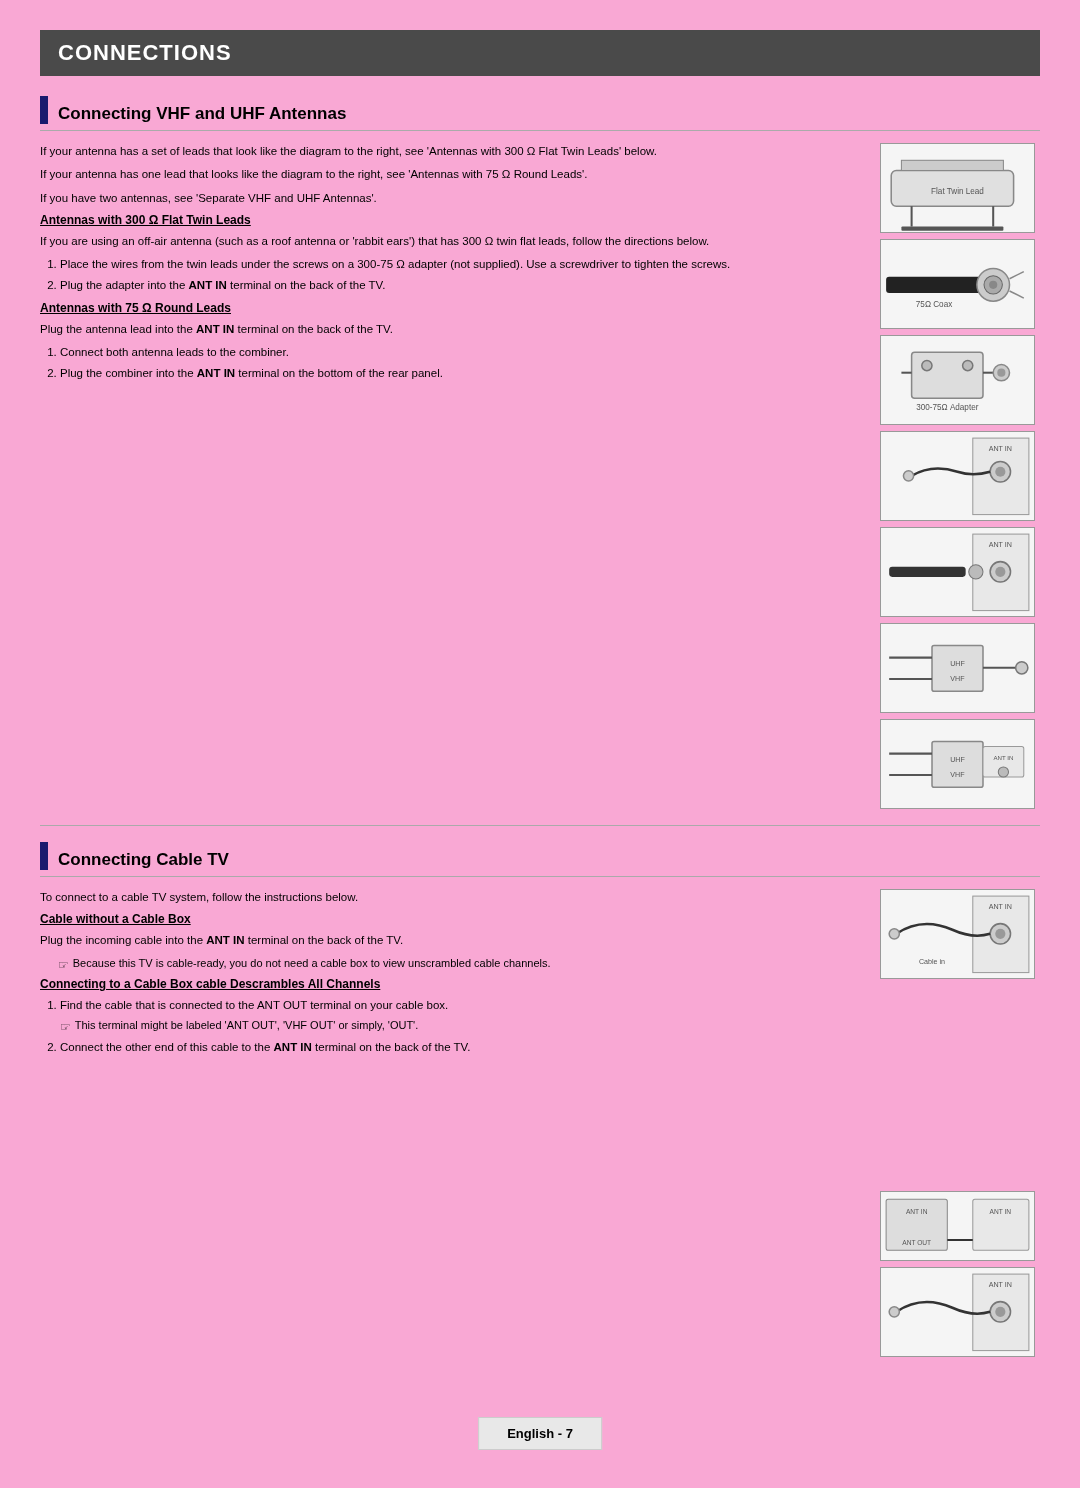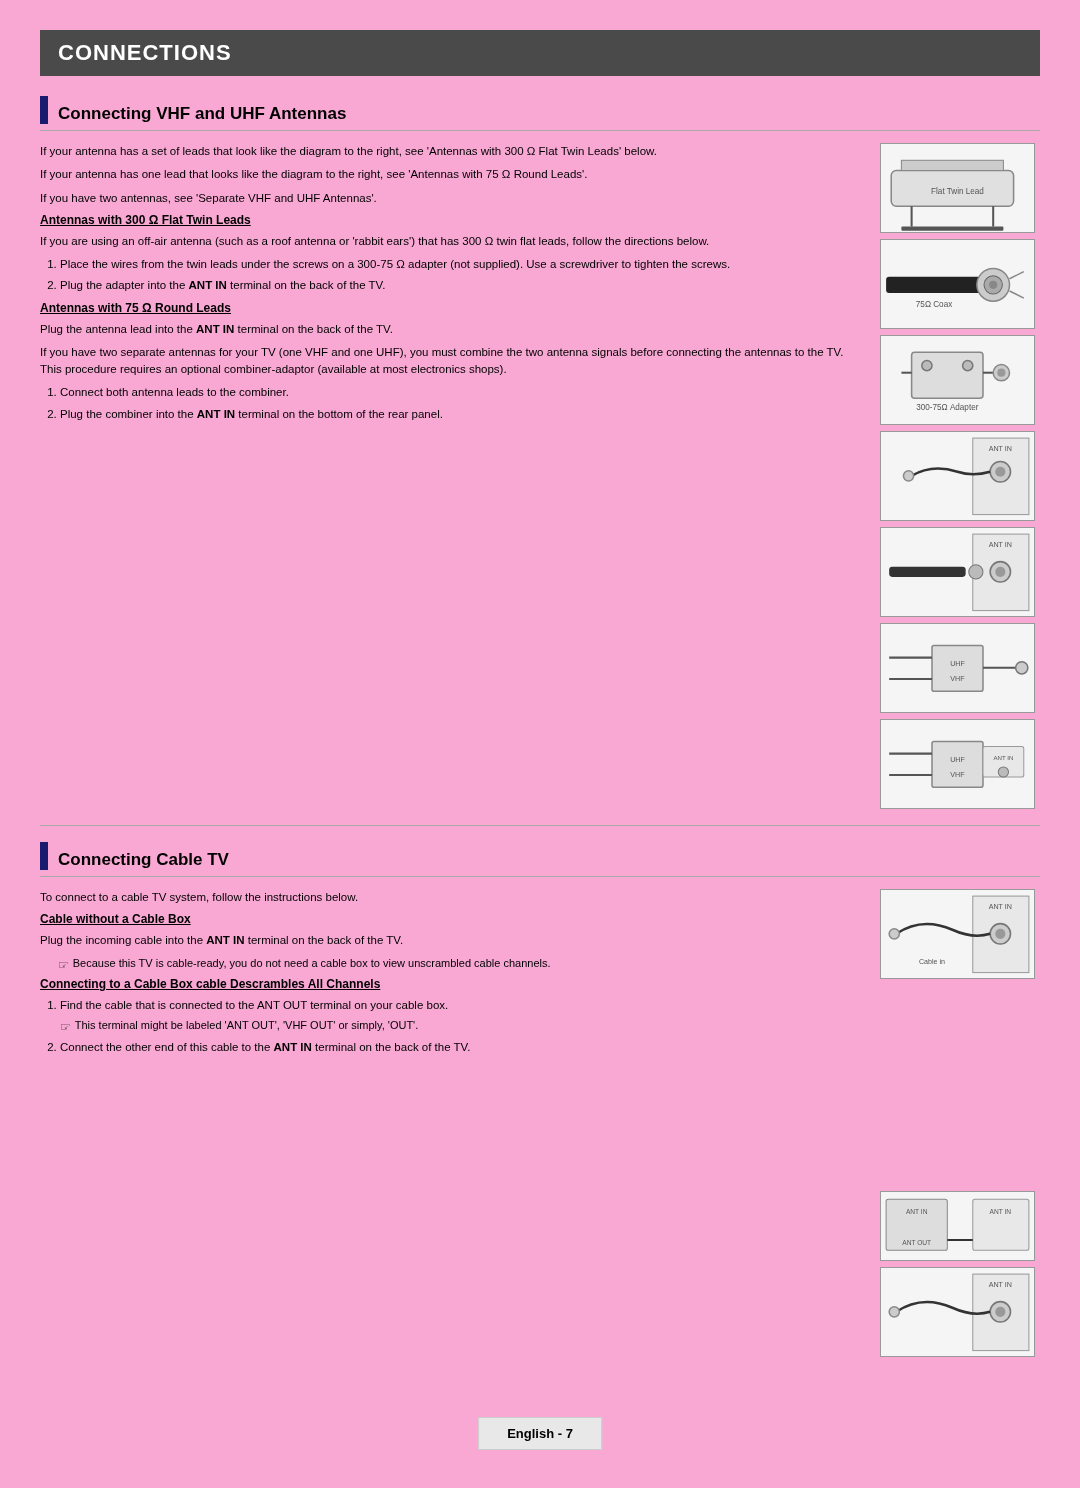--- a/index.html
+++ b/index.html
@@ -165,21 +165,20 @@
           <li>
             <span>Plug the adapter into the </span><span class="bold">ANT IN</span><span> terminal on the back of the TV.</span>
           </li>
         </ol>
 
         <div class="subsection-title">Antennas with 75 Ω Round Leads</div>
         <p class="body-text">
           <span>Plug the antenna lead into the </span><span class="bold">ANT IN</span><span> terminal on the back of the TV.</span>
         </p>
 
-        <p class="body-text">If you have two separate antennas for your TV (one VHF and one UHF), you must combine the two antenna signals before connecting the antennas to the TV. This procedure requires an optional combiner-adaptor (available at most electronics shops).</p>
         <ol>
           <li>Connect both antenna leads to the combiner.</li>
           <li>
             <span>Plug the combiner into the </span><span class="bold">ANT IN</span><span> terminal on the bottom of the rear panel.</span>
           </li>
         </ol>
       </div>
 
       <div class="diagram-column">
 

